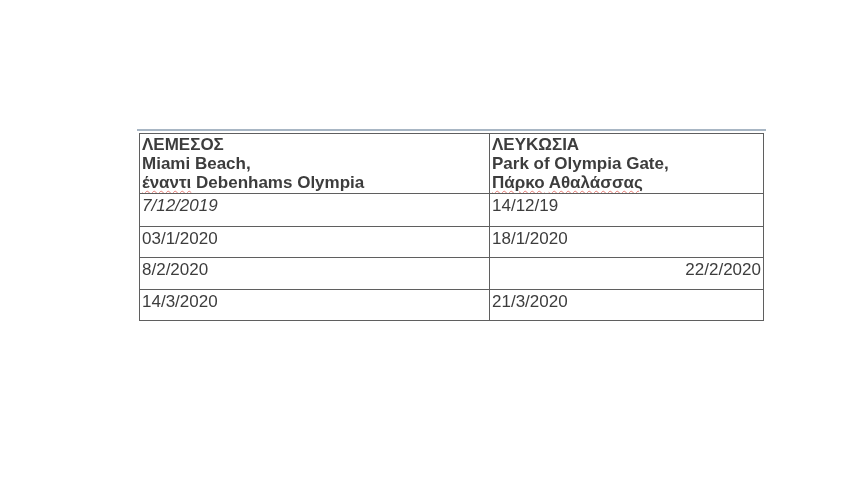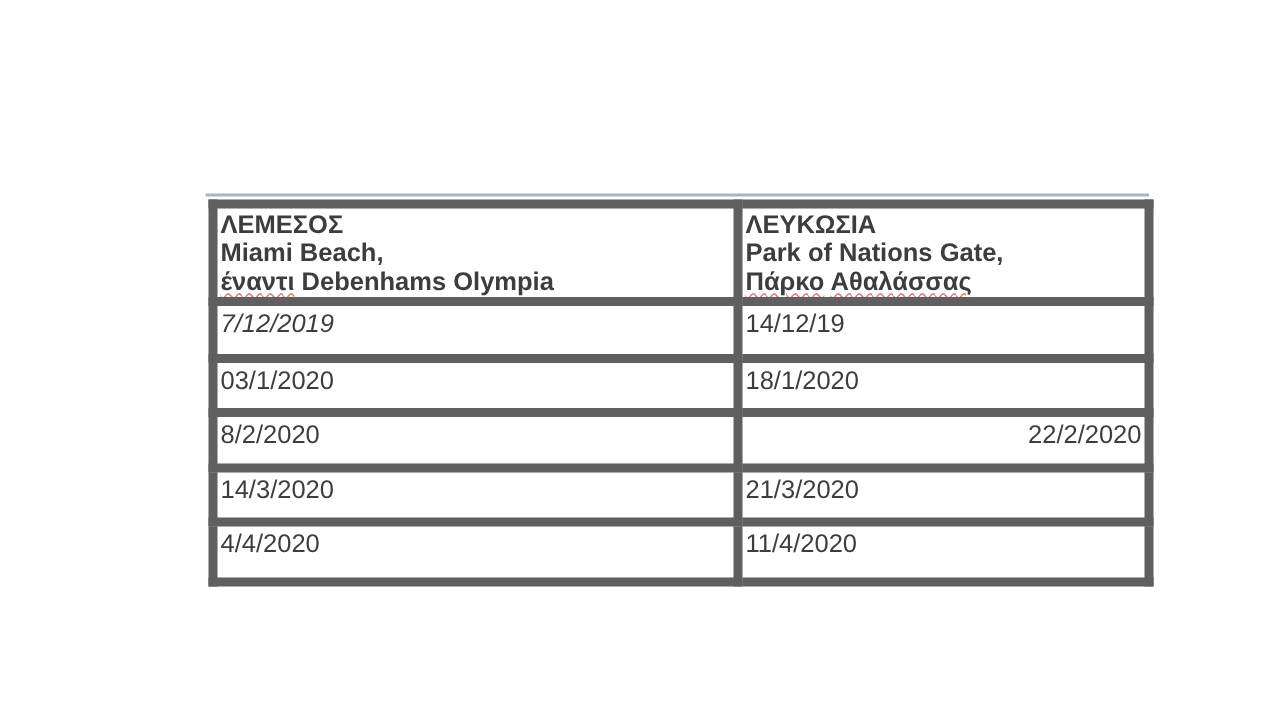--- a/index.html
+++ b/index.html
@@ -25,21 +25,21 @@
   table.doc-table {
     position: absolute;
     left: 139px;
     top: 133px;
     border-collapse: collapse;
     table-layout: fixed;
   }
   col.c1 { width: 350px; }
   col.c2 { width: 274px; }
   th, td {
-    border: 6px solid #a3a3a3;
+    border: 1px solid #a3a3a3;
     vertical-align: top;
     text-align: left;
     font-size: 17px;
     line-height: 19px;
     padding: 0 2px 1px 2px;
     overflow: hidden;
   }
   th {
     font-weight: 700;
     height: 55px;
@@ -74,21 +74,21 @@
   </colgroup>
   <thead>
     <tr>
       <th style="border-color: rgb(95, 95, 95);">
         <div class="hline">ΛΕΜΕΣΟΣ</div>
         <div class="hline">Miami Beach,</div>
         <div class="hline"><span class="misspell" style="text-decoration-color: rgb(229, 123, 115);">έναντι</span><span> Debenhams Olympia</span></div>
       </th>
       <th style="border-color: rgb(95, 95, 95);">
         <div class="hline">ΛΕΥΚΩΣΙΑ</div>
-        <div class="hline">Park of Nations Gate,</div>
+        <div class="hline">Park of Olympia Gate,</div>
         <div class="hline"><span class="misspell" style="text-decoration-color: rgb(229, 123, 115);">Πάρκο</span><span> </span><span class="misspell" style="text-decoration-color: rgb(229, 123, 115);">Αθαλάσσας</span></div>
       </th>
     </tr>
   </thead>
   <tbody>
     <tr>
       <td style="border-color: rgb(95, 95, 95); font-style: italic;"><span>7/12/2019</span></td>
       <td style="border-color: rgb(95, 95, 95);"><span>14/12/19</span></td>
     </tr>
     <tr>
@@ -96,18 +96,14 @@
       <td style="border-color: rgb(95, 95, 95);"><span>18/1/2020</span></td>
     </tr>
     <tr>
       <td style="border-color: rgb(95, 95, 95);"><span>8/2/2020</span></td>
       <td style="border-color: rgb(95, 95, 95); text-align: right;"><span>22/2/2020</span></td>
     </tr>
     <tr>
       <td style="border-color: rgb(95, 95, 95);"><span>14/3/2020</span></td>
       <td style="border-color: rgb(95, 95, 95); margin-left: 41px;"><span>21/3/2020</span></td>
     </tr>
-    <tr>
-      <td style="border-color: rgb(95, 95, 95);"><span>4/4/2020</span></td>
-      <td style="border-color: rgb(95, 95, 95);"><span>11/4/2020</span></td>
-    </tr>
   </tbody>
 </table>
 
 </body></html>

